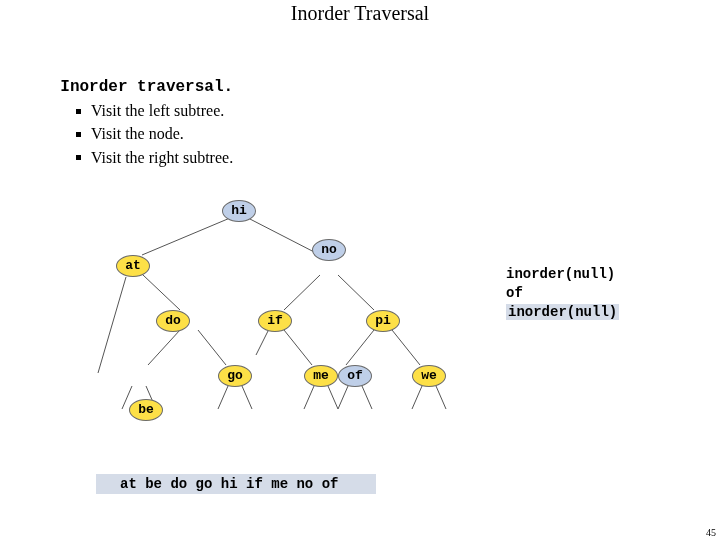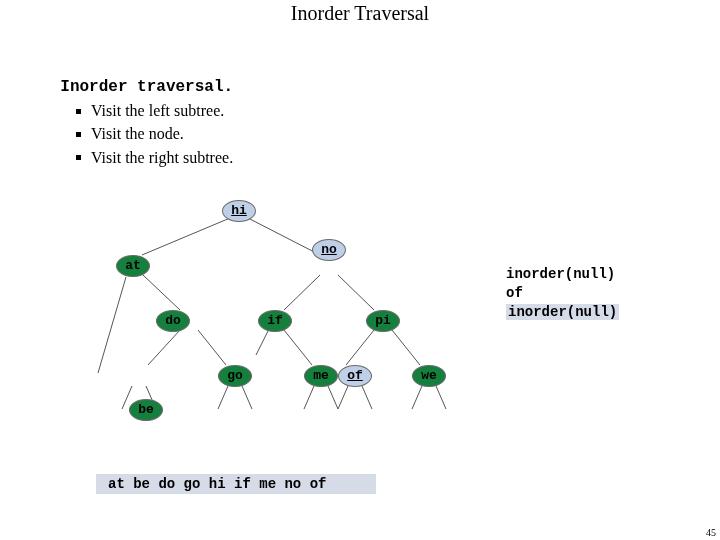--- a/index.html
+++ b/index.html
@@ -63,41 +63,41 @@
   .node {
     position: absolute;
     width: 34px; height: 22px;
     border: 1px solid #6a6a6a;
     border-radius: 50%;
     font-family: "Courier New", monospace;
     font-weight: bold;
     font-size: 13px;
     text-align: center;
     line-height: 20px;
-    background: #15803d;
+    background: #fde047;
   }
-  .node.hl { background: #bfcfe8; text-decoration: underline; }
+  .node.hl { background: #bfcfe8; }
   .sidecode {
     position: absolute;
     left: 506px; top: 265px;
     font-family: "Courier New", monospace;
     font-weight: bold;
     font-size: 14px;
     line-height: 1.35;
   }
   .sidecode .hlspan { background: #d5dce8; padding: 0 2px; }
   .outseq {
     position: absolute;
     left: 96px; top: 474px;
     width: 280px;
     background: #d5dce8;
     font-family: "Courier New", monospace;
     font-weight: bold;
     font-size: 14px;
-    padding: 2px 12px;
+    padding: 2px 24px;
   }
   .pagenum {
     position: absolute;
     right: 4px;
     bottom: 2px;
     font-size: 10px;
     color: #000;
   }
 </style>
 </head>

